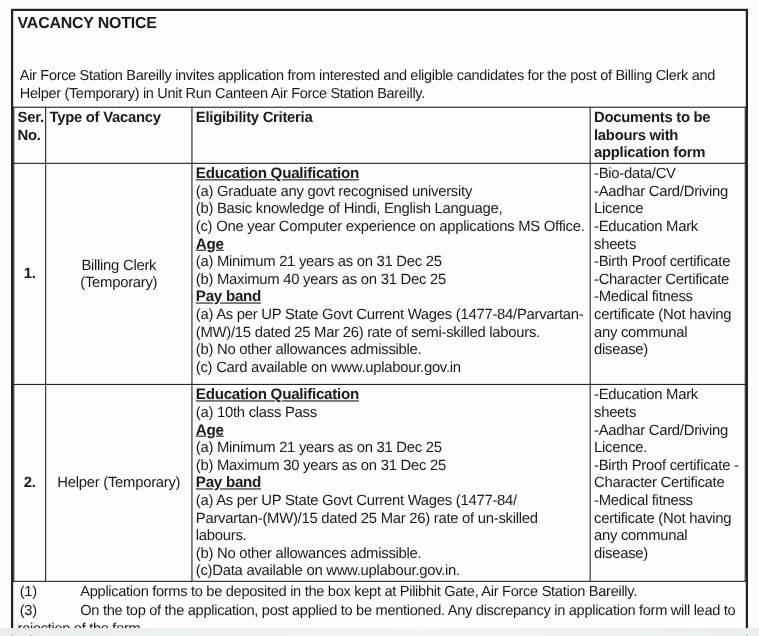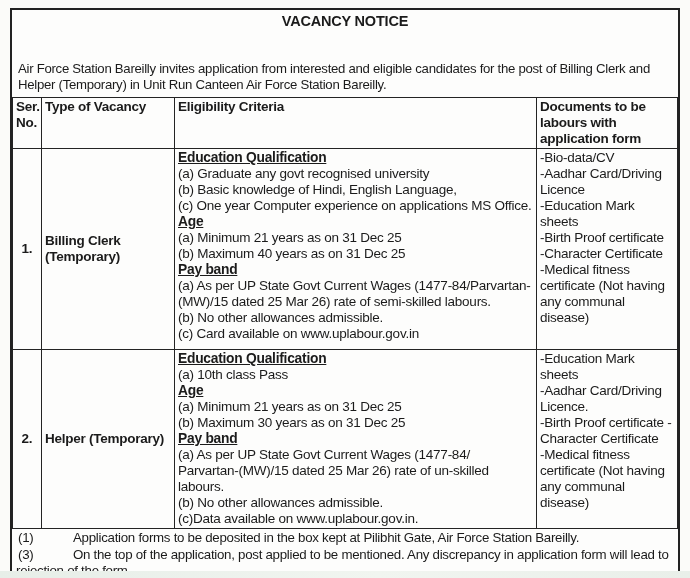--- a/index.html
+++ b/index.html
@@ -13,21 +13,21 @@
   .page { position: relative; width: 690px; height: 578px; }
   .bottom-edge {
     position: absolute; left: 0; bottom: 0; width: 100%; height: 7px;
     background: linear-gradient(90deg, #e7eee8, #f1f5f0 55%, #e9efe9);
   }
   .document {
     position: absolute; left: 10px; top: 8px; width: 670px;
     border: 2px solid #222; background: #fdfdfc;
   }
   .title {
-    text-align: center; font-weight: bold; font-size: 14.5px;
+    font-weight: bold; font-size: 14.5px;
     padding: 3px 4px 0 4px; line-height: 16px; letter-spacing: -0.2px;
   }
   .intro {
     font-size: 13.2px; line-height: 16px; letter-spacing: -0.28px;
     padding: 1px 6px 4px 6px;
     margin-top: 31px;
   }
   table.vacancy {
     width: 100%; border-collapse: collapse; table-layout: fixed;
   }
@@ -41,21 +41,21 @@
   col.c-docs { width: auto; }
   th { font-weight: bold; text-align: left; vertical-align: top; font-size: 13.8px; }
   th.h-type { }
   tr.header-row { height: 47px; }
   tr.row1 { height: 201px; }
   tr.row2 { height: 167px; }
   td.ser-cell {
     text-align: center; vertical-align: middle; font-weight: bold; font-size: 14px;
   }
   td.type-cell {
-    text-align: left; vertical-align: middle; font-weight: bold; font-size: 13.8px;
+    text-align: center; vertical-align: middle; font-weight: normal; font-size: 13.8px;
     padding: 0 8px;
   }
   td.elig-cell { vertical-align: top; padding: 2px 3px 2px 8px; }
   td.docs-cell { vertical-align: top; padding: 5px 2px 2px 4px; font-size: 13.6px; line-height: 16.5px; letter-spacing: -0.1px; }
   .section-heading {
     font-weight: bold; text-decoration: underline; font-size: 13.8px;
   }
   .line { margin: 0; }
   .note {
     font-size: 13.3px; line-height: 16.5px; letter-spacing: -0.28px;

